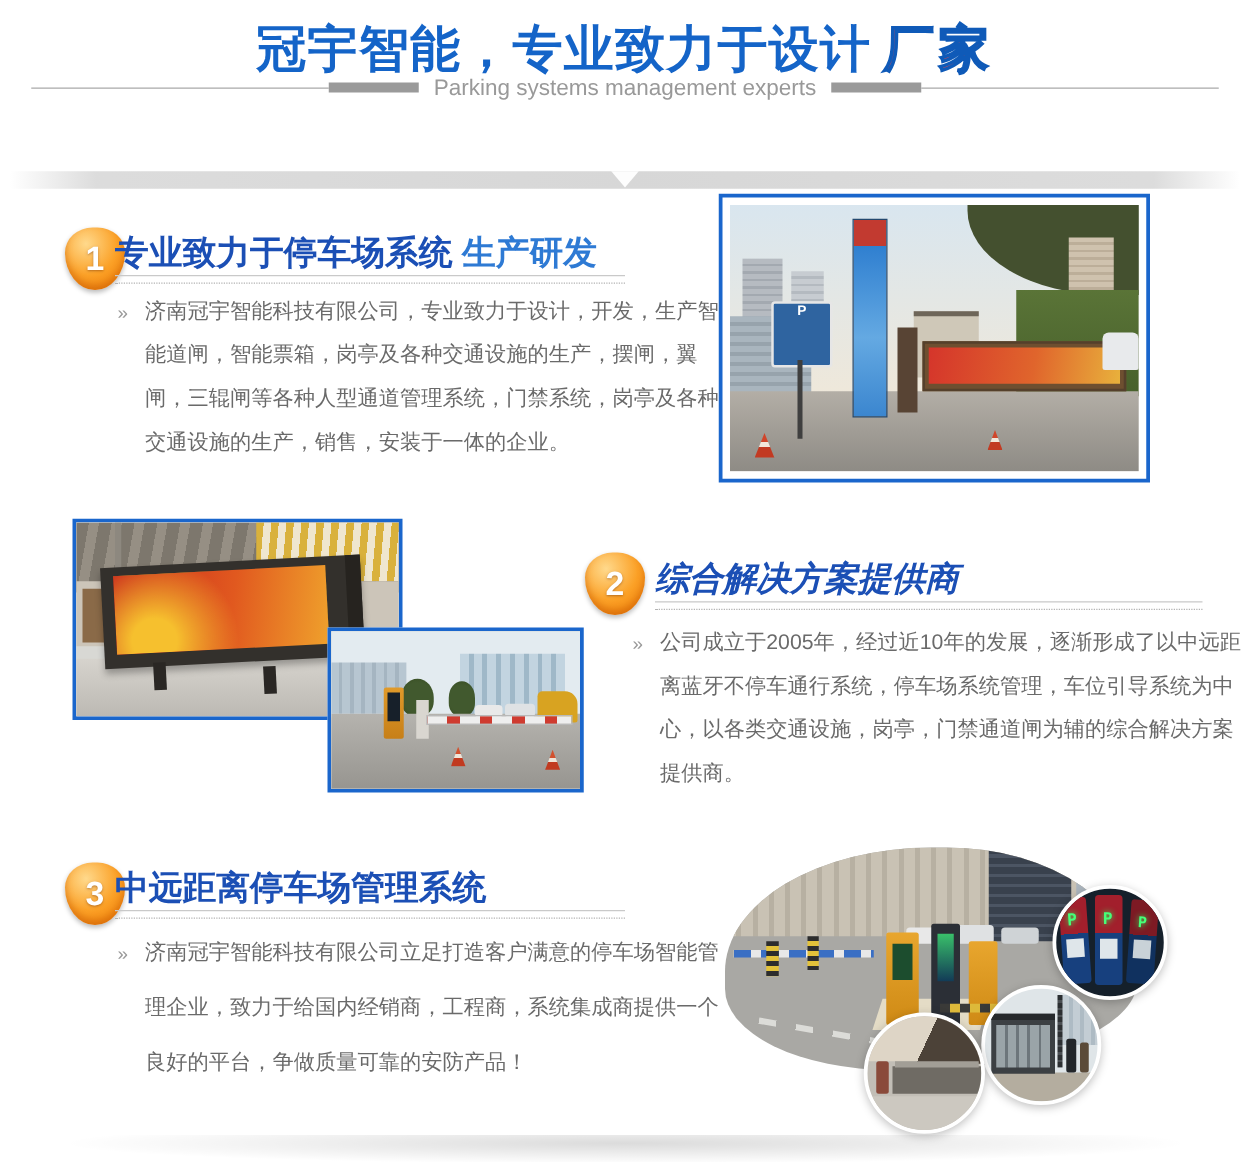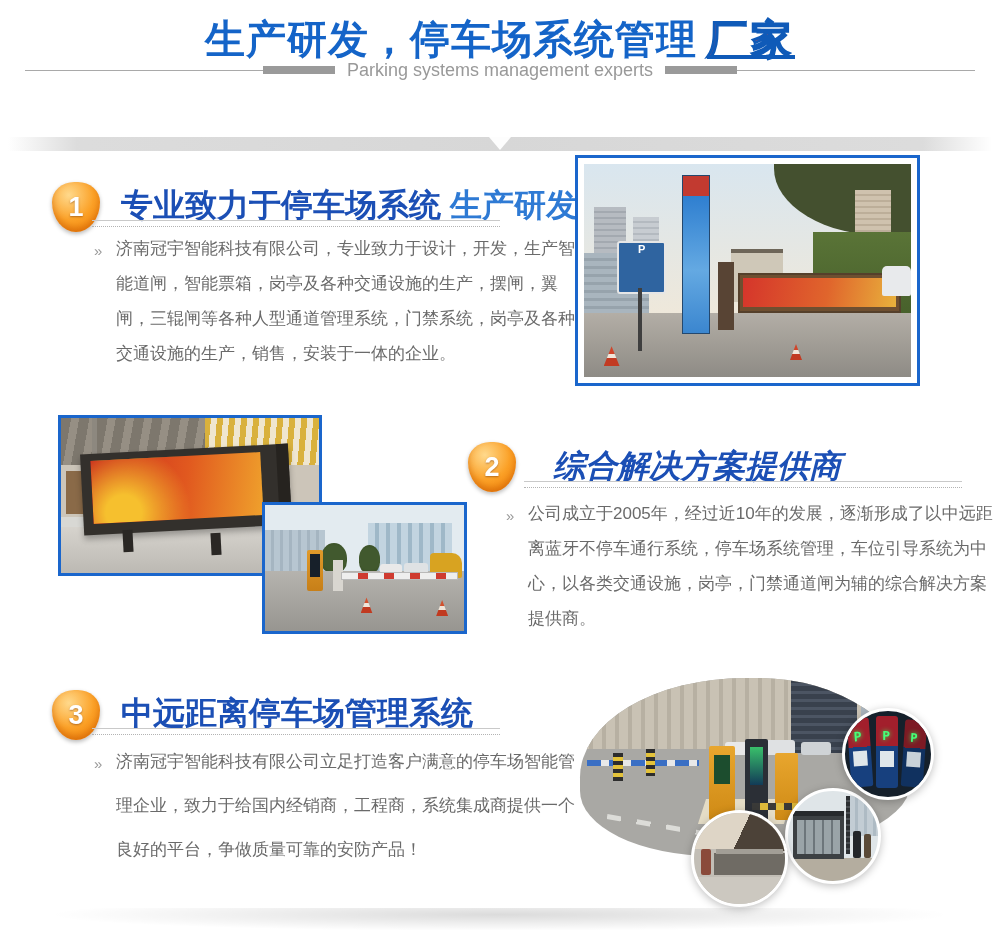--- a/index.html
+++ b/index.html
@@ -4,21 +4,21 @@
 <style>
   html,body{margin:0;padding:0;background:#fff;}
   body{font-family:"Liberation Sans","DejaVu Sans",sans-serif;}
   .page{position:relative;width:1000px;height:930px;background:#fff;overflow:hidden;margin:0 auto;}
   .ab{position:absolute;}
 
   
   .hdr-title{position:absolute;top:12px;left:0;width:100%;text-align:center;
     font-size:40px;font-weight:bold;color:#1464c8;letter-spacing:1px;}
   .hdr-suffix{font-weight:900;color:#ef4444;-webkit-text-stroke:1.6px #0f5ab8;
-    letter-spacing:4px;padding-left:10px;text-decoration:underline;}
+    letter-spacing:4px;padding-left:10px;}
   .sub-row{position:absolute;top:60px;left:25px;right:25px;height:20px;
     display:flex;align-items:center;}
   .sub-line{flex:1;height:1px;background:#a9a9a9;}
   .sub-bar{width:72px;height:8px;background:#9a9a9a;margin:0 0;}
   .sub-text{color:#999;font-size:18px;margin:0 12px;white-space:nowrap;}
   .headline{position:absolute;top:84px;left:0;width:100%;text-align:center;
     font-size:31px;font-weight:bold;color:#cc2028;letter-spacing:1px;}
   .ribbon{position:absolute;top:137px;left:8px;right:8px;height:14px;
     background:linear-gradient(90deg,rgba(214,214,214,0) 0%,rgba(214,214,214,.85) 7%,
       #d7d7d7 50%,rgba(214,214,214,.85) 93%,rgba(214,214,214,0) 100%);}
@@ -26,21 +26,21 @@
     border-left:11px solid transparent;border-right:11px solid transparent;
     border-top:13px solid #fdfdfd;}
 
   
   .badge{position:absolute;width:48px;height:50px;
     background:radial-gradient(circle at 35% 26%,#ffd98c,#fba127 52%,#ef7c02);
     border-radius:46% 46% 50% 50% / 40% 40% 60% 60%;
     box-shadow:0 2px 4px rgba(0,0,0,.28), inset 0 -4px 6px rgba(190,80,0,.45);
     display:flex;align-items:center;justify-content:center;
     color:#fff;font-size:27px;font-weight:bold;text-shadow:0 1px 2px rgba(120,50,0,.5);}
-  .sec-title{position:absolute;font-size:32px;font-weight:bold;color:#1b4fb5;white-space:nowrap;margin-left:29px;}
+  .sec-title{position:absolute;font-size:27px;font-weight:bold;color:#1b4fb5;white-space:nowrap;}
   .sec-title .light{color:#2e7ad4;font-weight:600;}
   .underline{position:absolute;height:5px;border-top:1px solid #c9c9c9;
     border-bottom:1px dotted #b3b3b3;}
   .para{position:absolute;color:#6a6a6a;font-size:17px;line-height:35px;
     padding-left:22px;}
   .para .bullet{position:absolute;left:0;top:2px;color:#9a9a9a;font-size:15px;}
 
   
   .frame{position:absolute;border:3px solid #1a66cc;background:#fff;box-sizing:border-box;}
   .frame .sc{position:absolute;overflow:hidden;background:#d8d8d4;}
@@ -54,21 +54,21 @@
 
   .bottom-shadow{position:absolute;top:908px;left:0;width:1000px;height:22px;
     background:radial-gradient(ellipse 60% 100% at 50% 30%,rgba(0,0,0,.14),rgba(0,0,0,0) 75%);}
 </style>
 </head>
 <body>
 
 <div class="page">
 
   <div class="hdr-title">
-    <span>生产研发，停车场系统管理</span><span class="hdr-suffix">厂家</span>
+    <span>冠宇智能，专业致力于设计</span><span class="hdr-suffix">厂家</span>
   </div>
 
   <div class="sub-row">
     <div class="sub-line"></div>
     <div class="sub-bar"></div>
     <div class="sub-text">Parking systems management experts</div>
     <div class="sub-bar"></div>
     <div class="sub-line"></div>
   </div>
 

